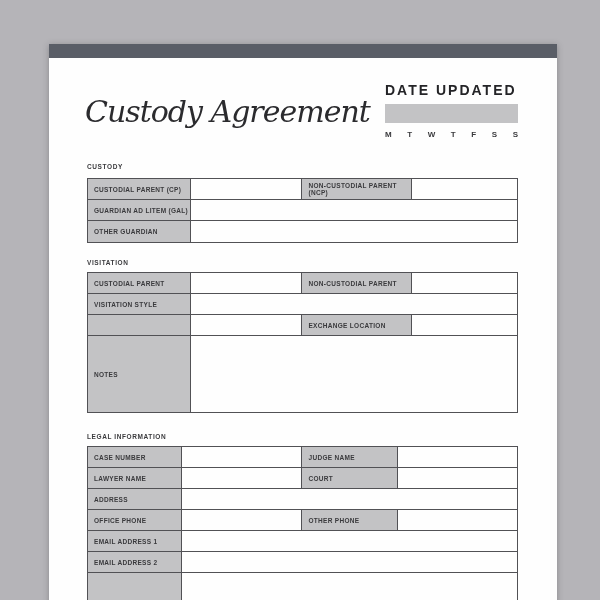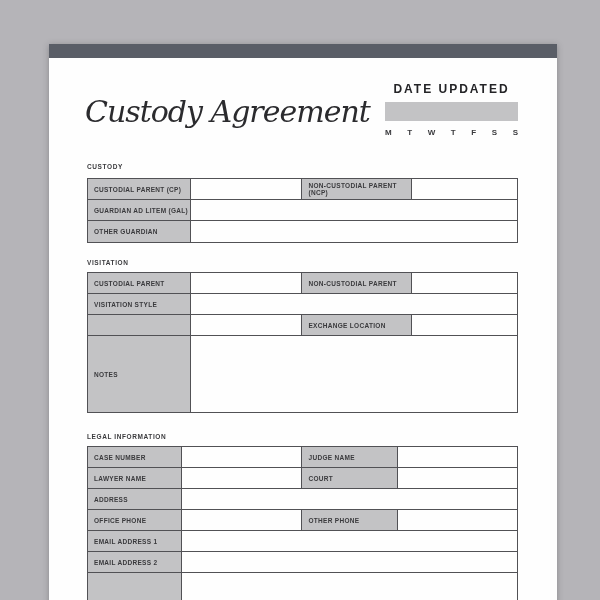--- a/index.html
+++ b/index.html
@@ -33,22 +33,22 @@
     font-family:"DejaVu Serif", serif;
     font-style:italic;
     font-size:30px; line-height:40px;
     letter-spacing:-1px;
     color:#2b2b2e;
   }
   .date-block{
     position:absolute; top:38px; right:39px; width:133px;
   }
   .date-label{
-    font-size:12px; font-weight:bold; letter-spacing:2px;
-    color:#242427; text-align:center; white-space:nowrap;
+    font-size:14px; font-weight:bold; letter-spacing:2px;
+    color:#242427; text-align:left; white-space:nowrap;
   }
   .date-field{
     margin-top:6px; height:19px; width:133px;
     background:var(--cellgray);
     border:none; font-size:9px; color:var(--ink); padding:0 4px;
   }
   .days{
     margin-top:7px; display:flex; justify-content:space-between;
   }
   .days span{

